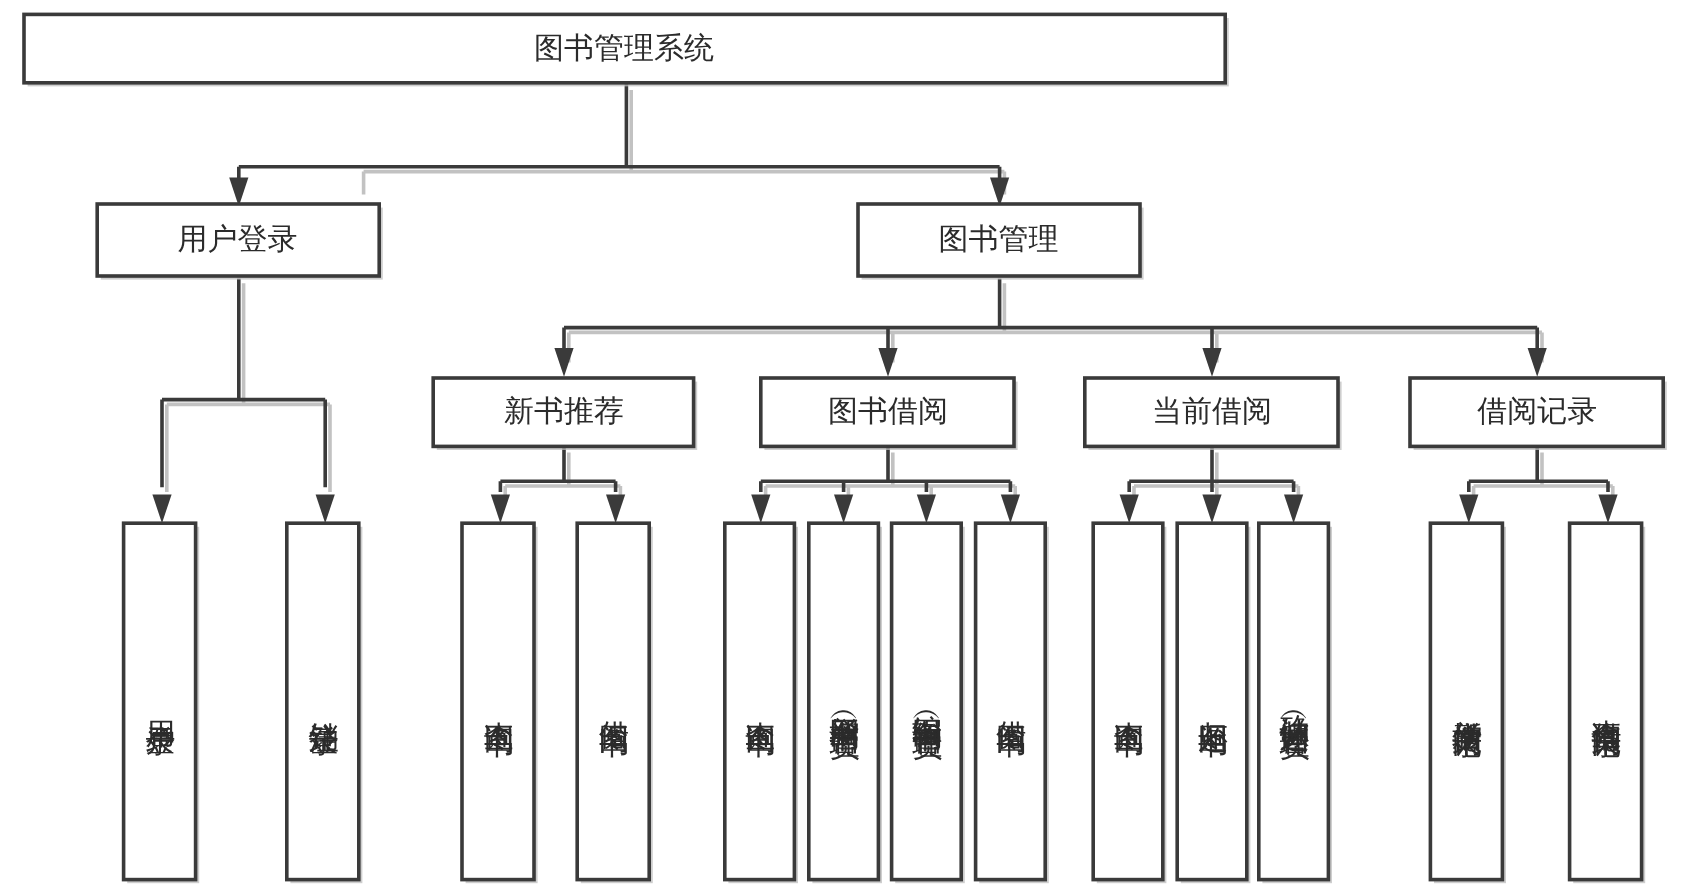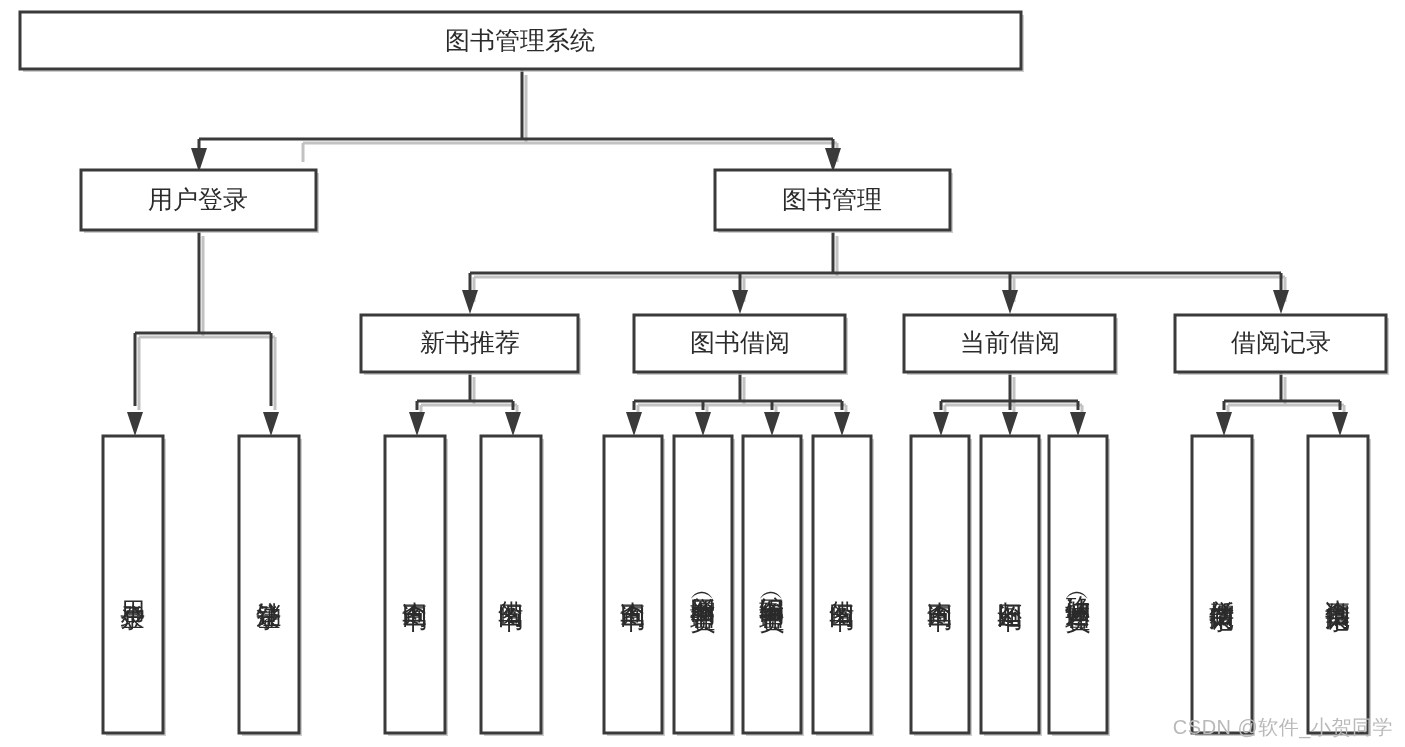--- a/index.html
+++ b/index.html
@@ -263,14 +263,13 @@
   </div>
 
   <div class="vlabel-wrap" style="left:1192px; top:436px; width:60px; height:297px;">
     <div class="vlabel">新增借阅记录</div>
   </div>
 
   <div class="vlabel-wrap" style="left:1308px; top:436px; width:60px; height:297px;">
     <div class="vlabel">查询借阅记录</div>
   </div>
 
-  <div class="watermark">CSDN @软件_小贺同学</div>
 </div>
 
 </body></html>

